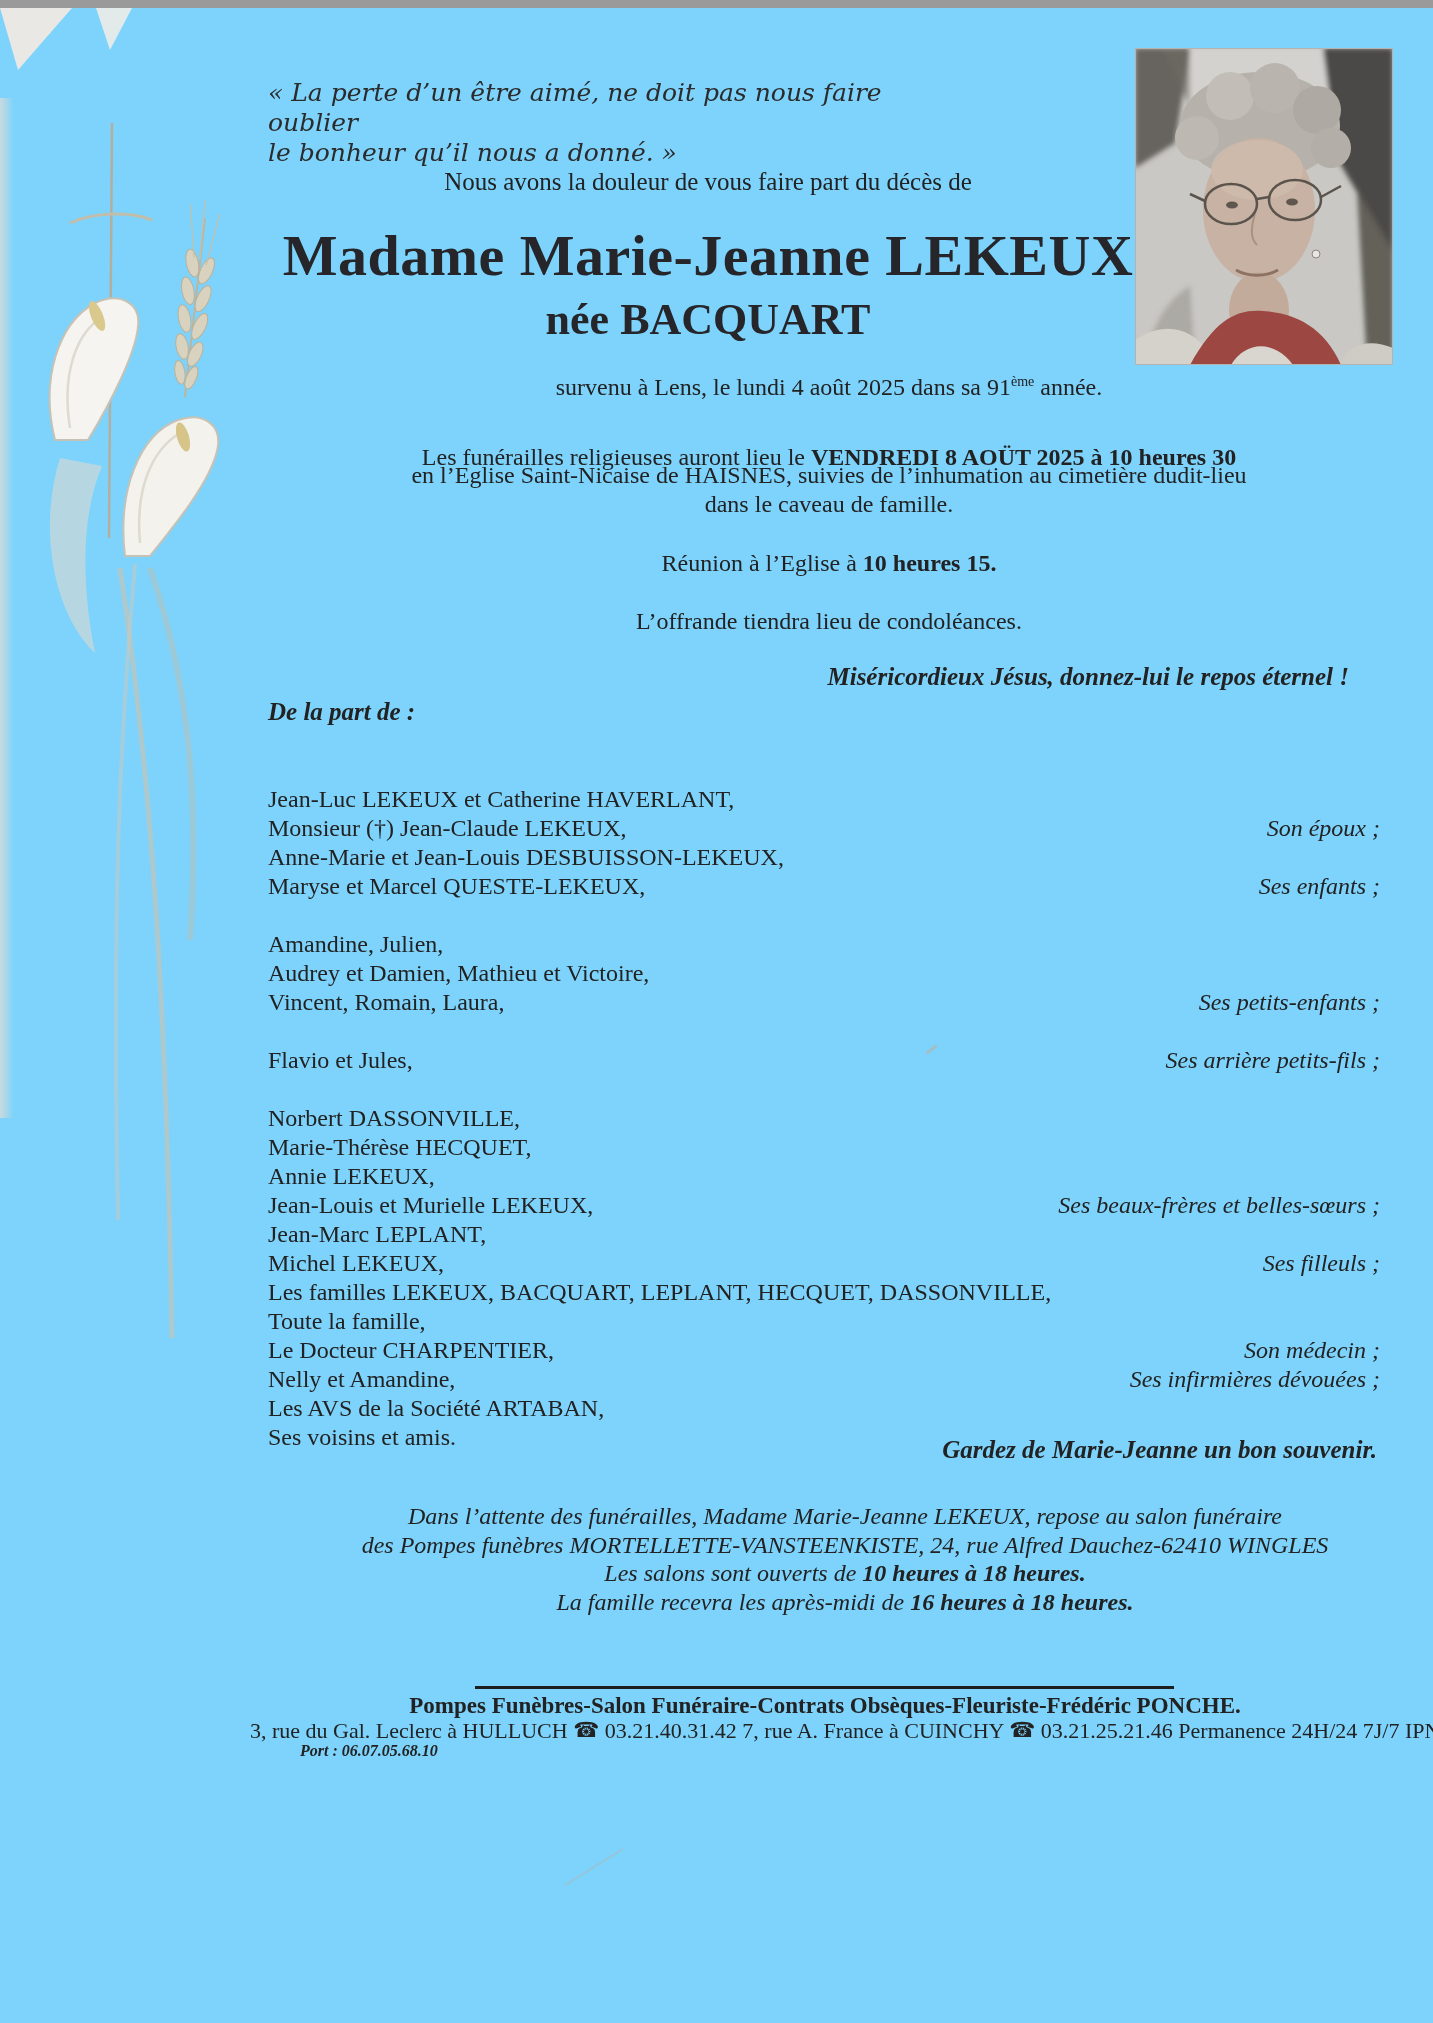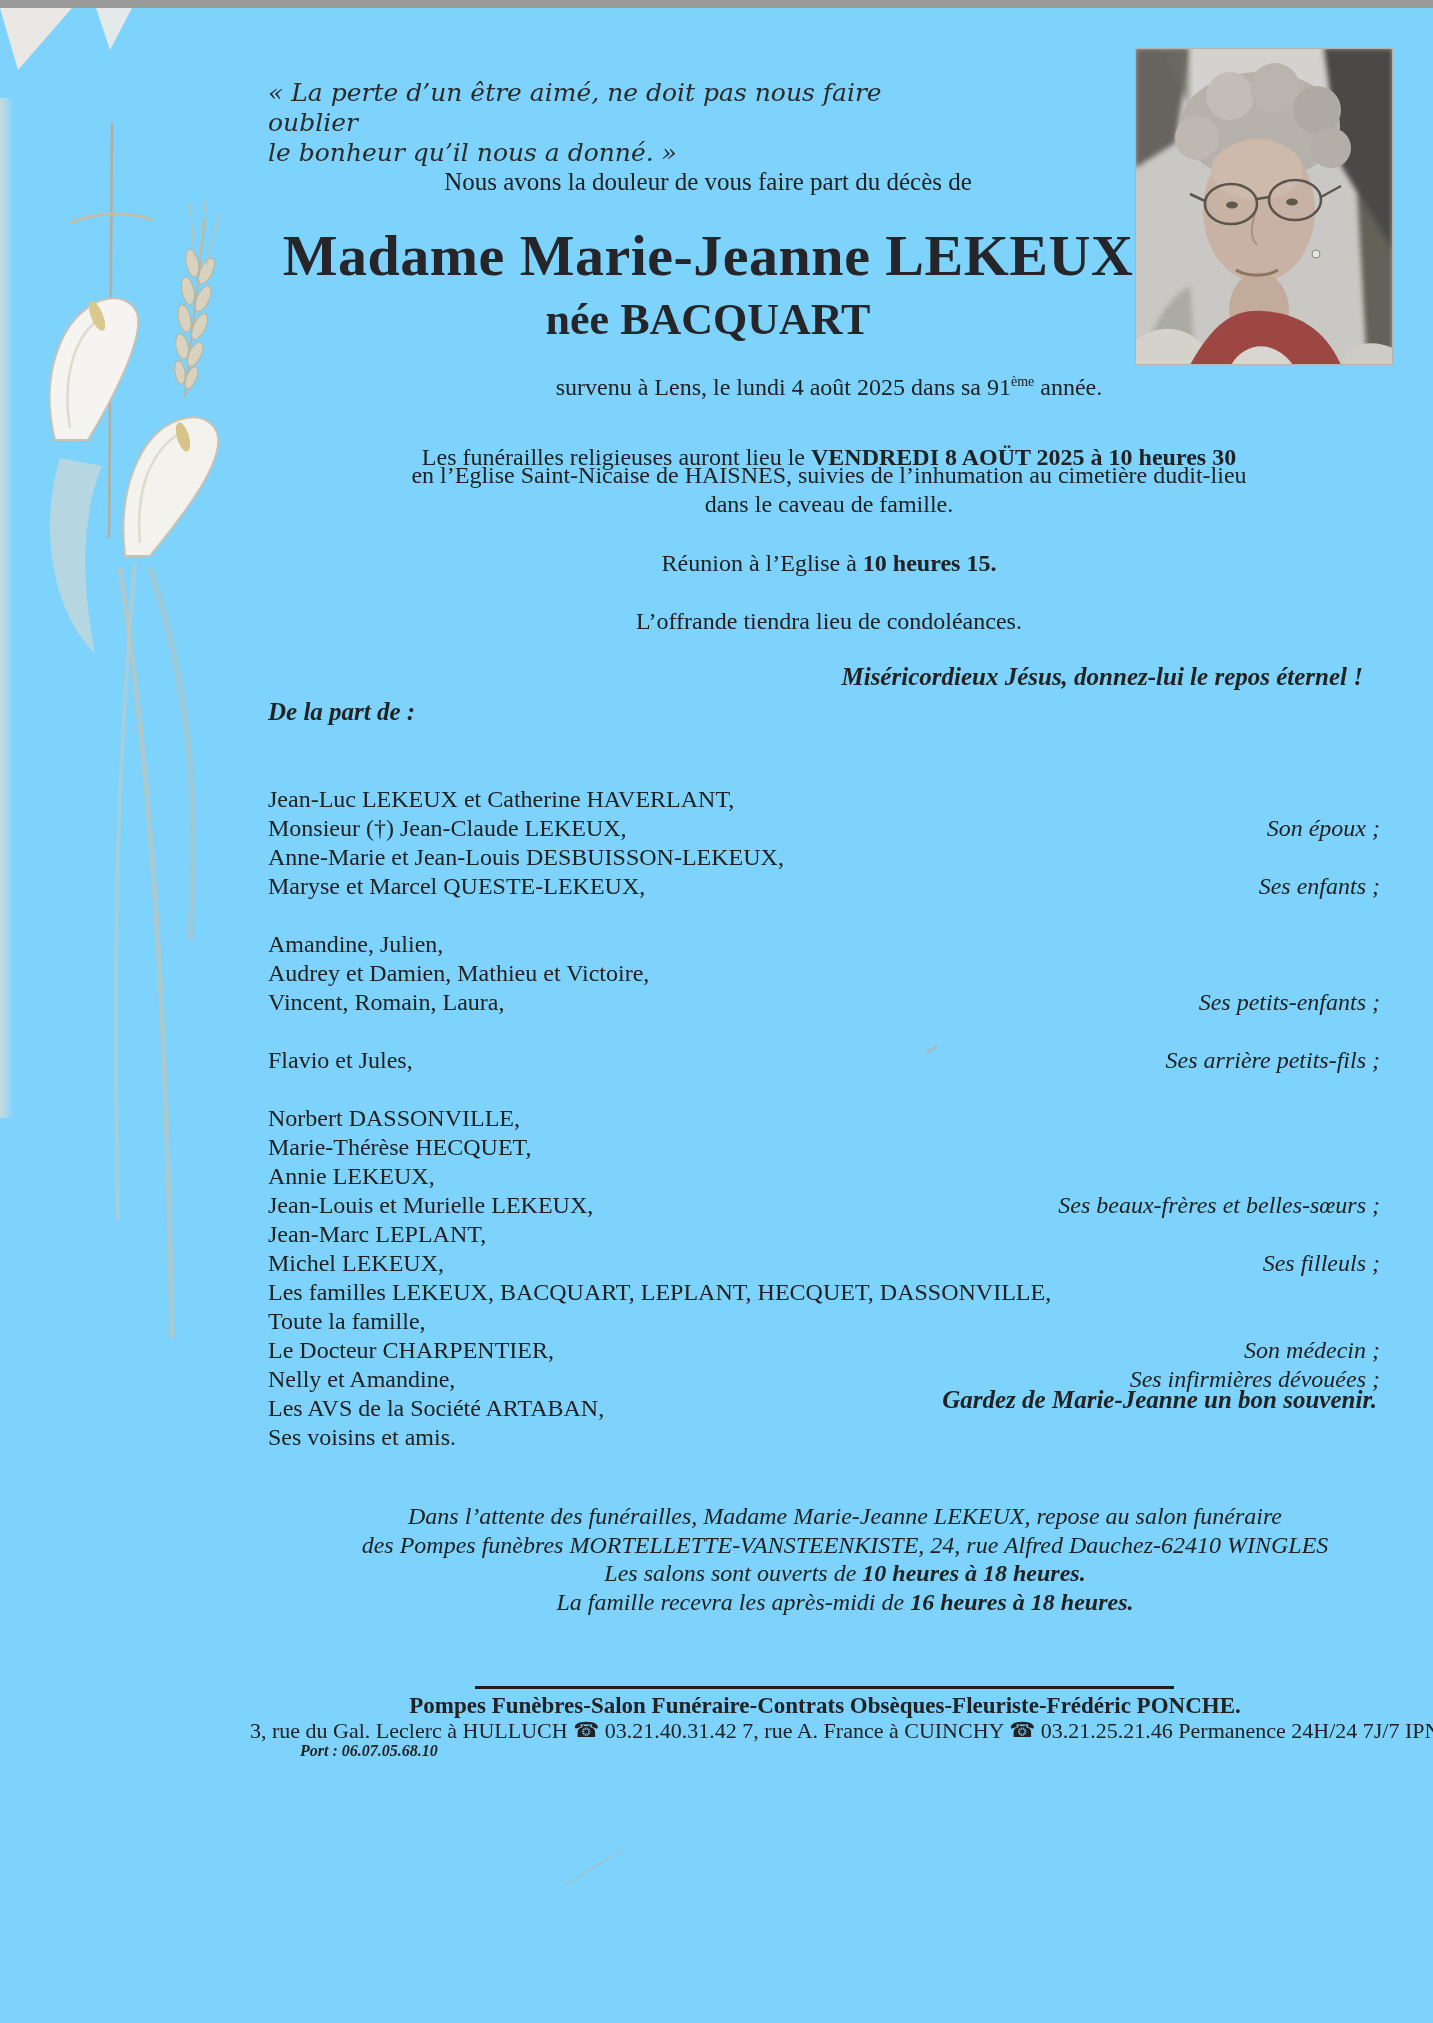--- a/index.html
+++ b/index.html
@@ -24,28 +24,28 @@
   
   .bodycenter{left:268px;width:1122px;text-align:center;font-size:24px;}
   .death{top:366px;}
   .fun1{top:436px;}
   .fun2{top:454px;}
   .fun3{top:483px;}
   .meeting{top:542px;}
   .offering{top:600px;}
   sup.ord{font-size:14px;vertical-align:9px;}
   .b{font-weight:bold;}
-  .prayer{top:655px;right:70px;font-size:25px;font-weight:bold;font-style:italic;}
+  .prayer{top:655px;right:84px;font-size:25px;font-weight:bold;font-style:italic;}
   .frompart{left:268px;top:690px;font-size:25px;font-weight:bold;font-style:italic;}
   
   .family{left:268px;top:748px;width:1112px;font-size:24px;}
   .frow{display:flex;justify-content:space-between;line-height:29px;white-space:nowrap;}
   .frow .fr{font-style:italic;}
   .frow.gap{margin-top:29px;}
-  .memory{top:1378px;right:56px;font-size:25px;font-weight:bold;font-style:italic;}
+  .memory{top:1428px;right:56px;font-size:25px;font-weight:bold;font-style:italic;}
   
   .repose{left:300px;top:1494px;width:1090px;text-align:center;
     font-style:italic;font-size:24px;line-height:28.5px;}
   .condolences{left:300px;top:1626px;width:1090px;text-align:center;
     font-style:italic;font-size:25px;}
   
   .footer-rule{left:475px;top:1678px;width:699px;height:3px;background:#1e1e1e;}
   .footer1{left:300px;top:1685px;width:1050px;text-align:center;font-size:23px;font-weight:bold;}
   .footer2{left:250px;top:1710px;width:1160px;text-align:center;font-size:22px;white-space:nowrap;}
   .phone{font-size:21px;position:relative;top:-1px;}

